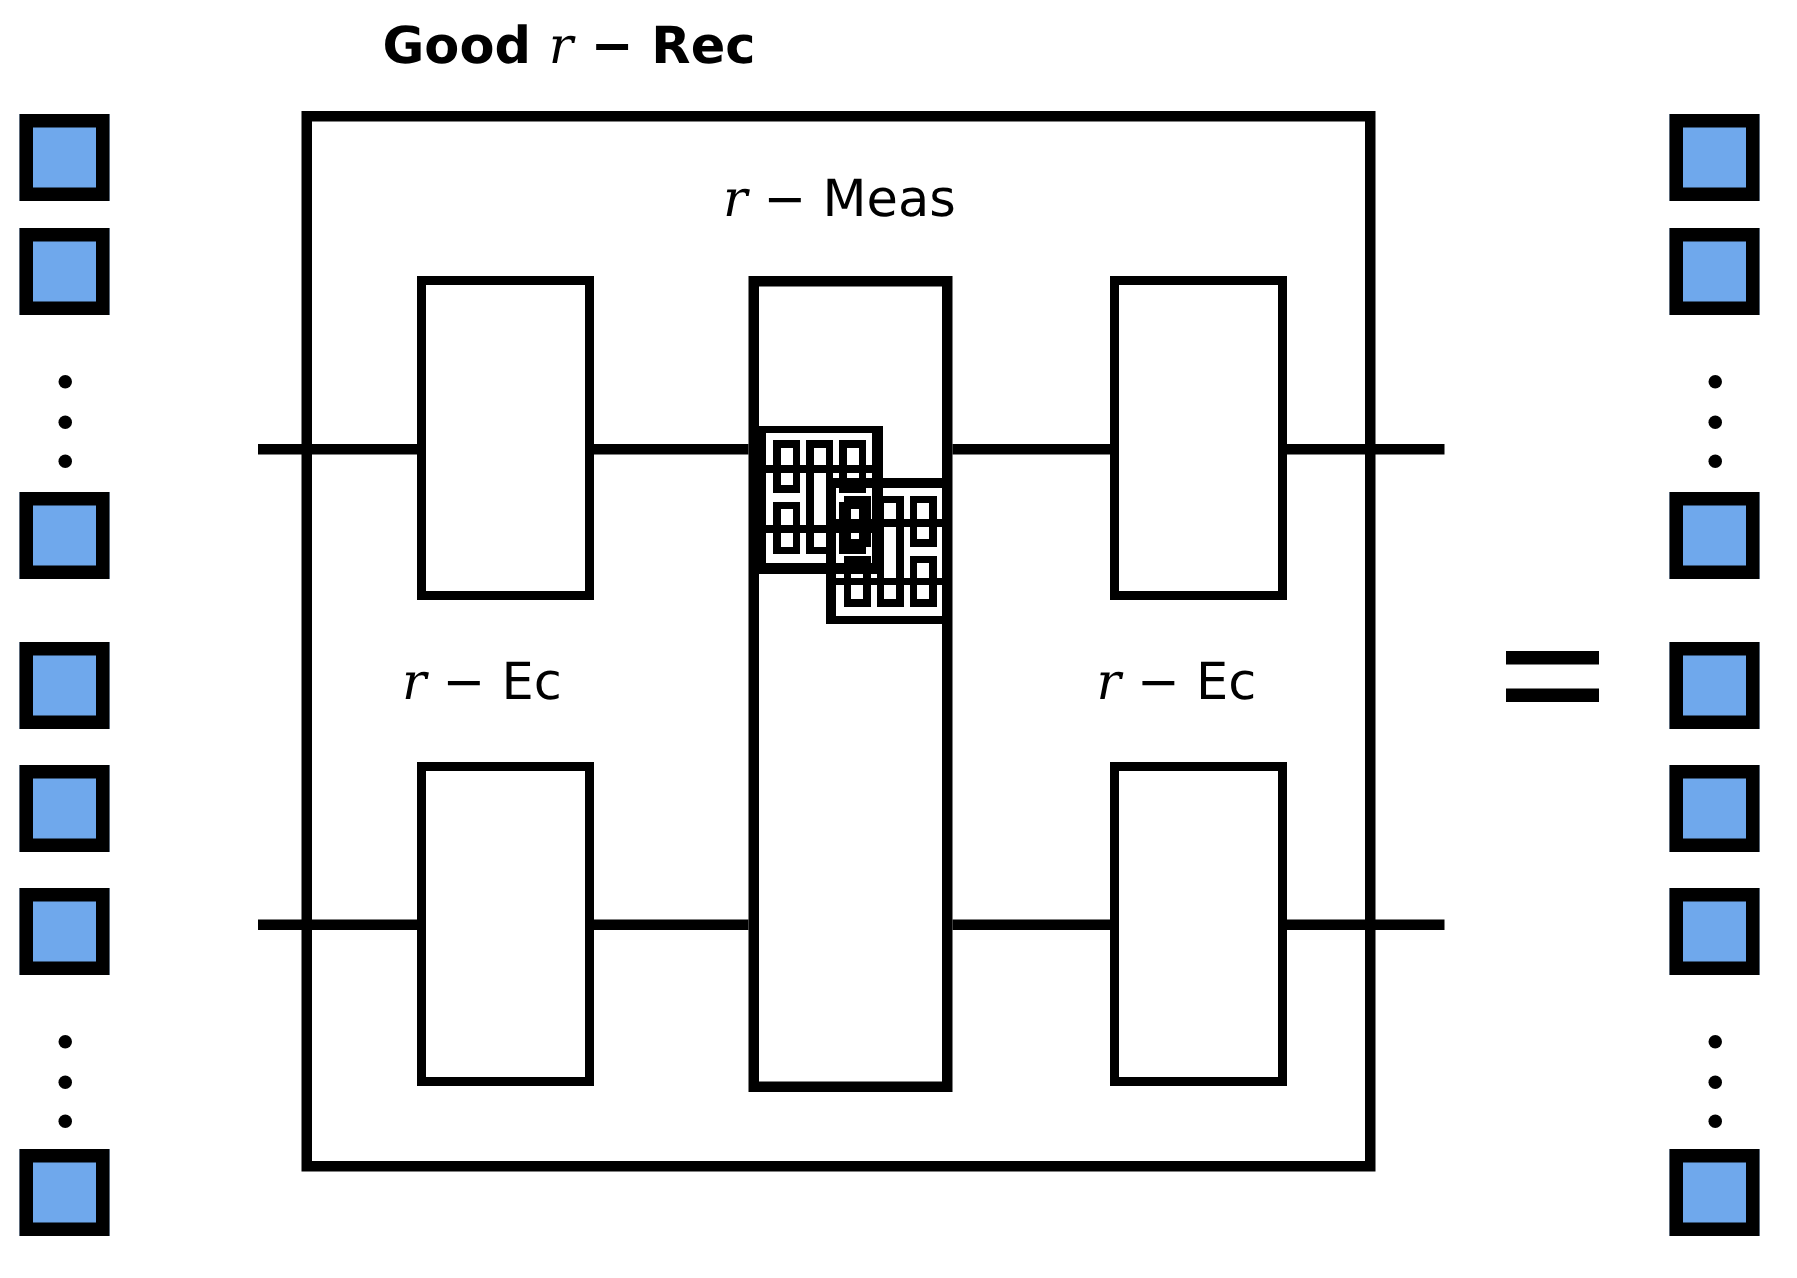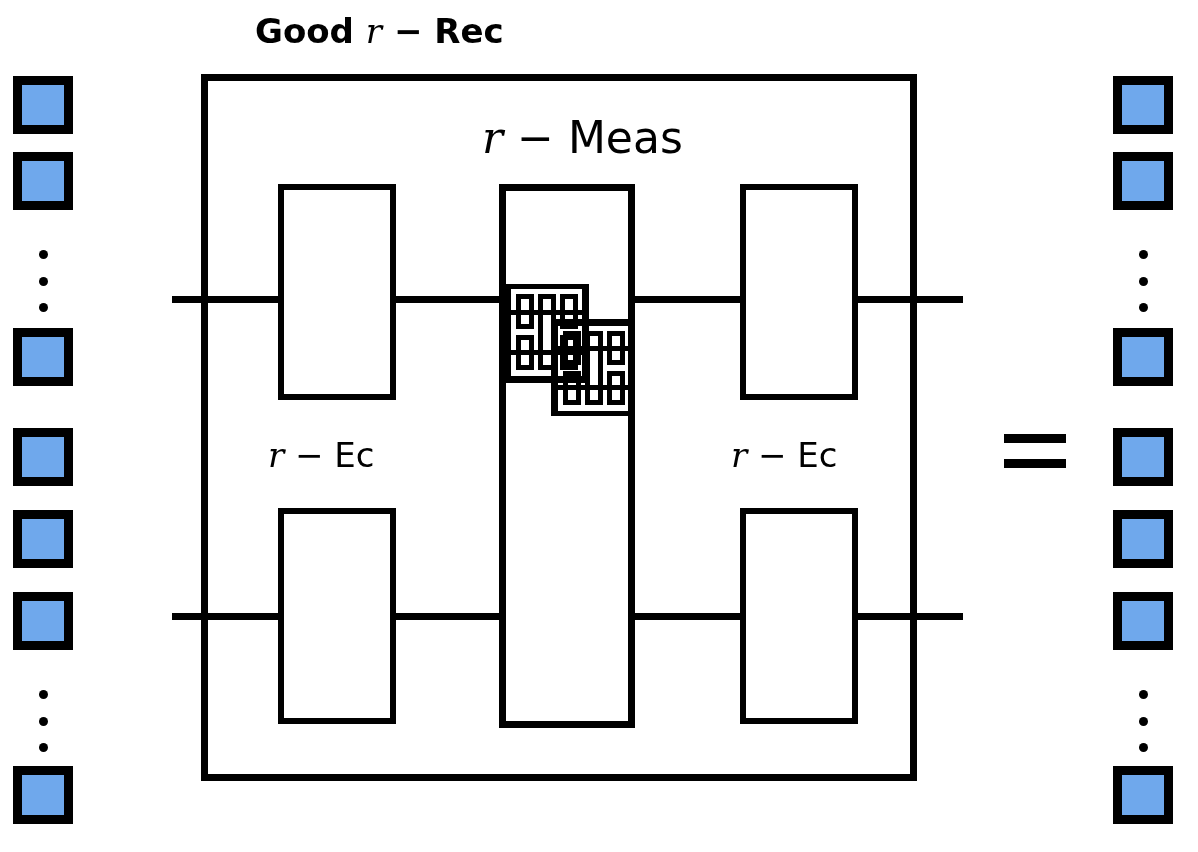--- a/index.html
+++ b/index.html
@@ -78,21 +78,21 @@
   }
   #lbl-rec{
     left:255px; top:14px;
     font-size:34px;
     font-weight:700;
     text-align:center;
   }
   #lbl-rec .it{font-weight:400;}
   #lbl-meas{
     left:482px; top:116px;
-    font-size:44px;
+    font-size:34px;
   }
   #lbl-ec-left{
     left:268px; top:438px;
     font-size:34px;
   }
   #lbl-ec-right{
     left:731px; top:438px;
     font-size:34px;
   }
 

